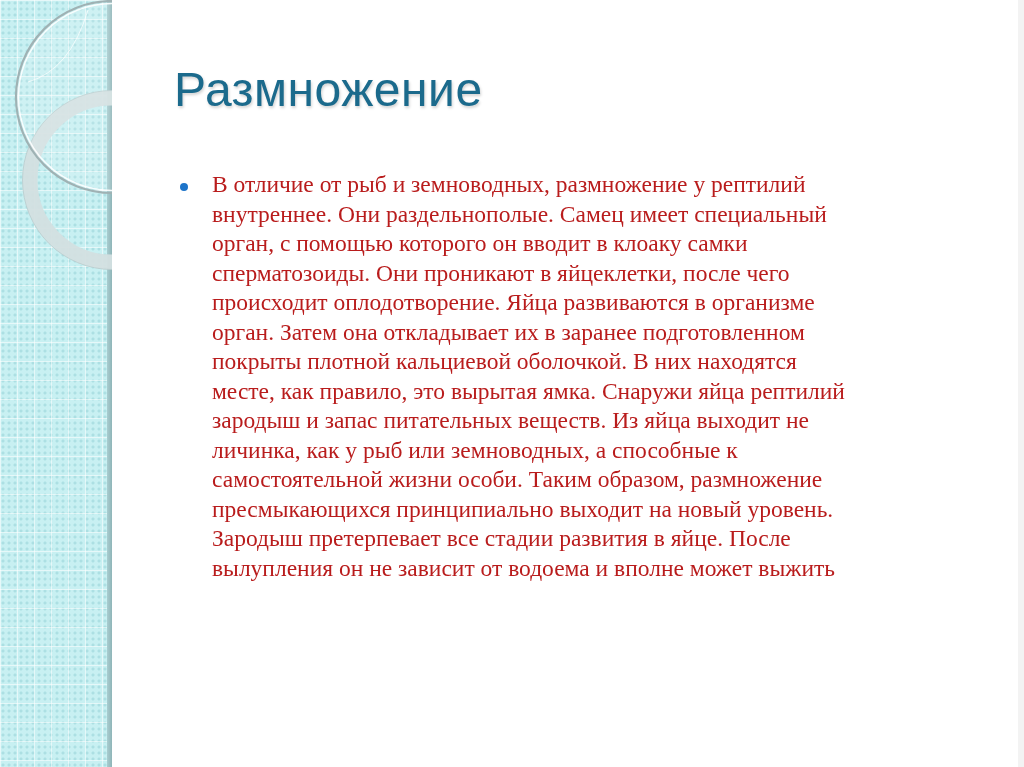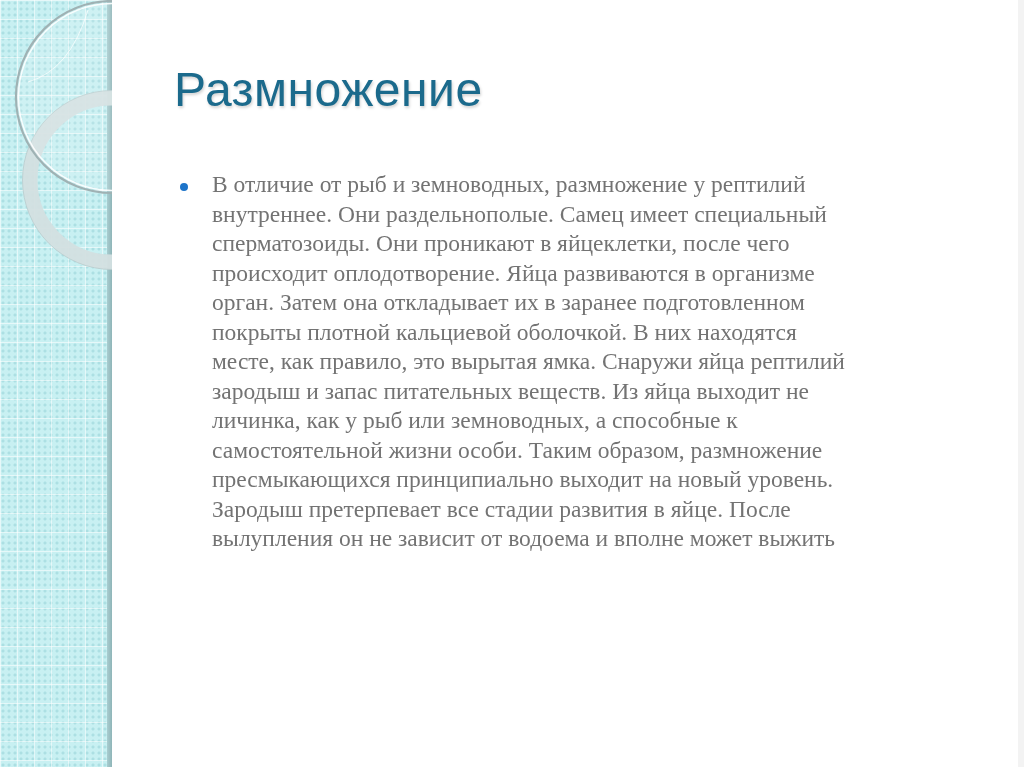--- a/index.html
+++ b/index.html
@@ -82,21 +82,21 @@
       top: 13px;
       width: 8px;
       height: 8px;
       border-radius: 50%;
       background: #1d74c9;
     }
     .bullet-text {
       font-family: "Liberation Serif", serif;
       font-size: 23.5px;
       line-height: 29.5px;
-      color: #737373;
+      color: #b91c1c;
       display: block;
     }
     .line {
       display: block;
       white-space: nowrap;
     }
   </style>
 </head>
 <body>
 
@@ -119,20 +119,21 @@
   <div class="right-edge"></div>
 
   <h1 class="title">Размножение</h1>
 
   <div class="content">
     <div class="bullet-item">
       <span class="bullet-dot"></span>
       <div class="bullet-text">
         <span class="line">В отличие от рыб и земноводных, размножение у рептилий</span>
         <span class="line">внутреннее. Они раздельнополые. Самец имеет специальный</span>
+        <span class="line">орган, с помощью которого он вводит в клоаку самки</span>
         <span class="line">сперматозоиды. Они проникают в яйцеклетки, после чего</span>
         <span class="line">происходит оплодотворение. Яйца развиваются в организме</span>
         <span class="line">орган. Затем она откладывает их в заранее подготовленном</span>
         <span class="line">покрыты плотной кальциевой оболочкой. В них находятся</span>
         <span class="line">месте, как правило, это вырытая ямка. Снаружи яйца рептилий</span>
         <span class="line">зародыш и запас питательных веществ. Из яйца выходит не</span>
         <span class="line">личинка, как у рыб или земноводных, а способные к</span>
         <span class="line">самостоятельной жизни особи. Таким образом, размножение</span>
         <span class="line">пресмыкающихся принципиально выходит на новый уровень.</span>
         <span class="line">Зародыш претерпевает все стадии развития в яйце. После</span>

